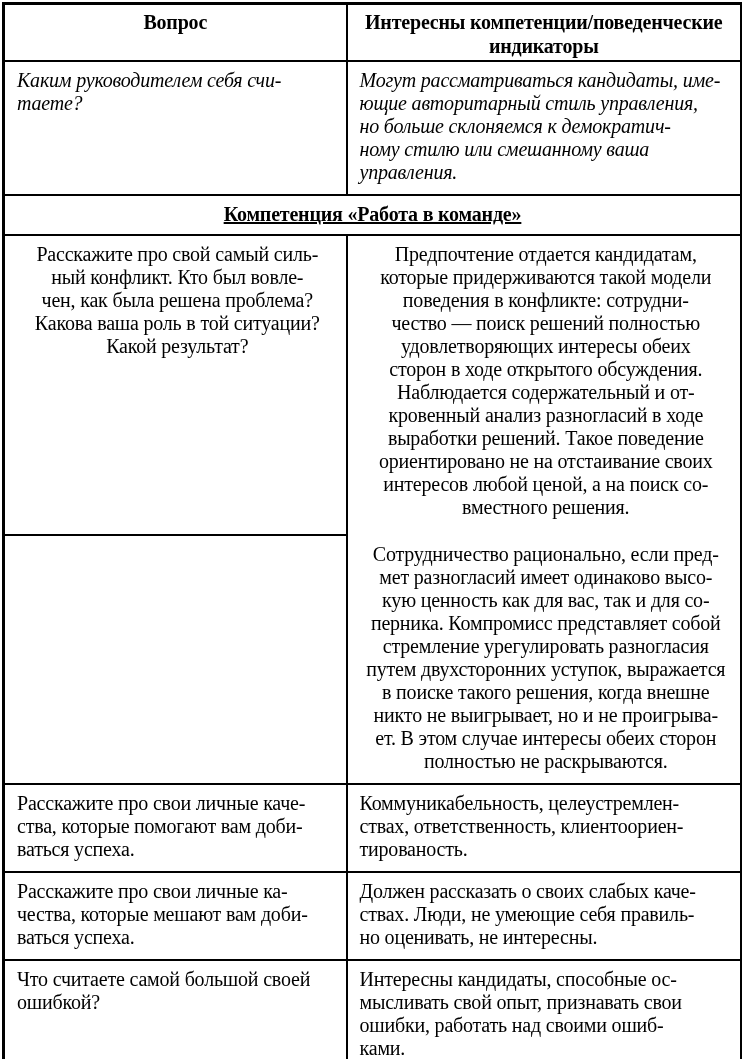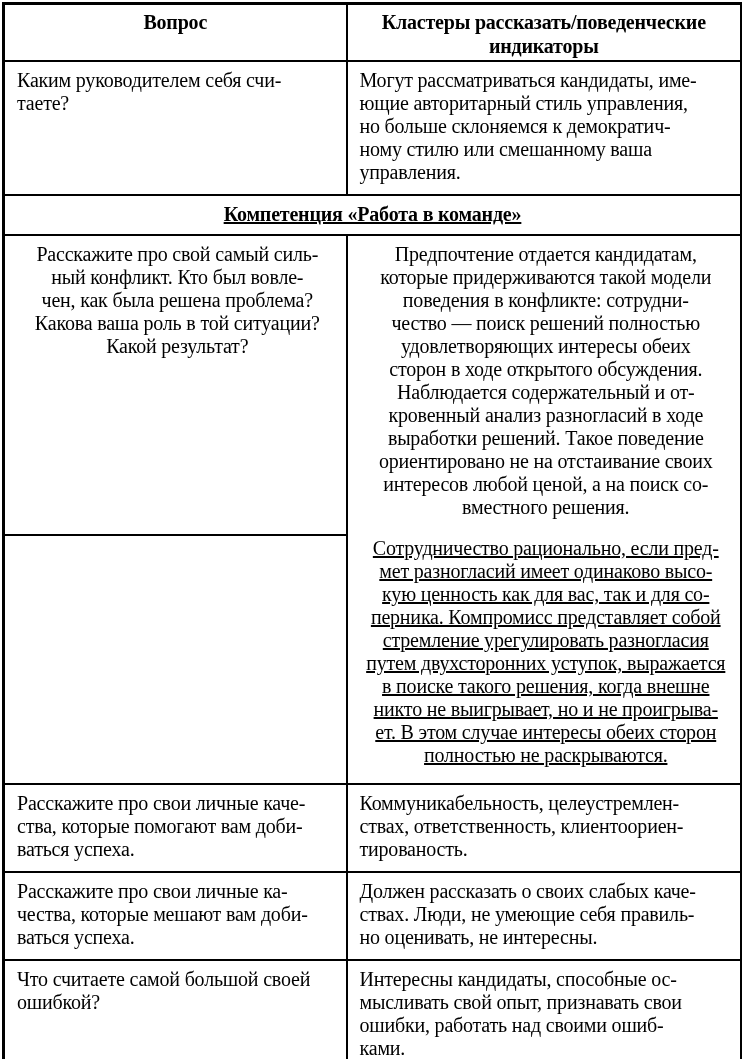--- a/index.html
+++ b/index.html
@@ -35,51 +35,51 @@
     white-space: pre-line;
     overflow: hidden;
   }
   th {
     font-weight: bold;
     text-align: center;
     padding: 5px 6px 2px 6px;
     line-height: 24px;
   }
   tr.header-row  { height: 53px;  }
-  tr.row-style   { height: 134px; }
+  tr.row-style   { height: 134px; font-style: italic; }
   tr.section-row { height: 40px;  }
   tr.row-conflict{ height: 300px; text-align: center; }
   tr.row-empty   { height: 249px; }
   tr.row-help    { height: 88px; margin-top: 13px;  }
   tr.row-hinder  { height: 88px;  }
   tr.row-mistake { height: 105px; }
   tr.section-row td {
     font-weight: bold;
     text-align: center;
     white-space: normal;
     padding: 7px 4px 2px 4px;
     text-decoration: underline;
   }
   td.merged-cell { white-space: normal; }
   .para { white-space: pre-line; }
-  .para-2 { margin-top: 18px; text-decoration: underline; }
+  .para-2 { margin-top: 24px; }
 </style>
 </head>
 <body>
 
 <div class="page">
   <table class="doc-table">
     <colgroup>
       <col class="col-q">
       <col class="col-i">
     </colgroup>
     <tbody>
       <tr class="header-row">
         <th>Вопрос</th>
-        <th>Кластеры рассказать/поведенческие
+        <th>Интересны компетенции/поведенческие
 индикаторы</th>
       </tr>
       <tr class="row-style">
         <td>Каким руководителем себя счи-
 таете?</td>
         <td>Могут рассматриваться кандидаты, име-
 ющие авторитарный стиль управления,
 но больше склоняемся к демократич-
 ному стилю или смешанному ваша
 управления.</td>

